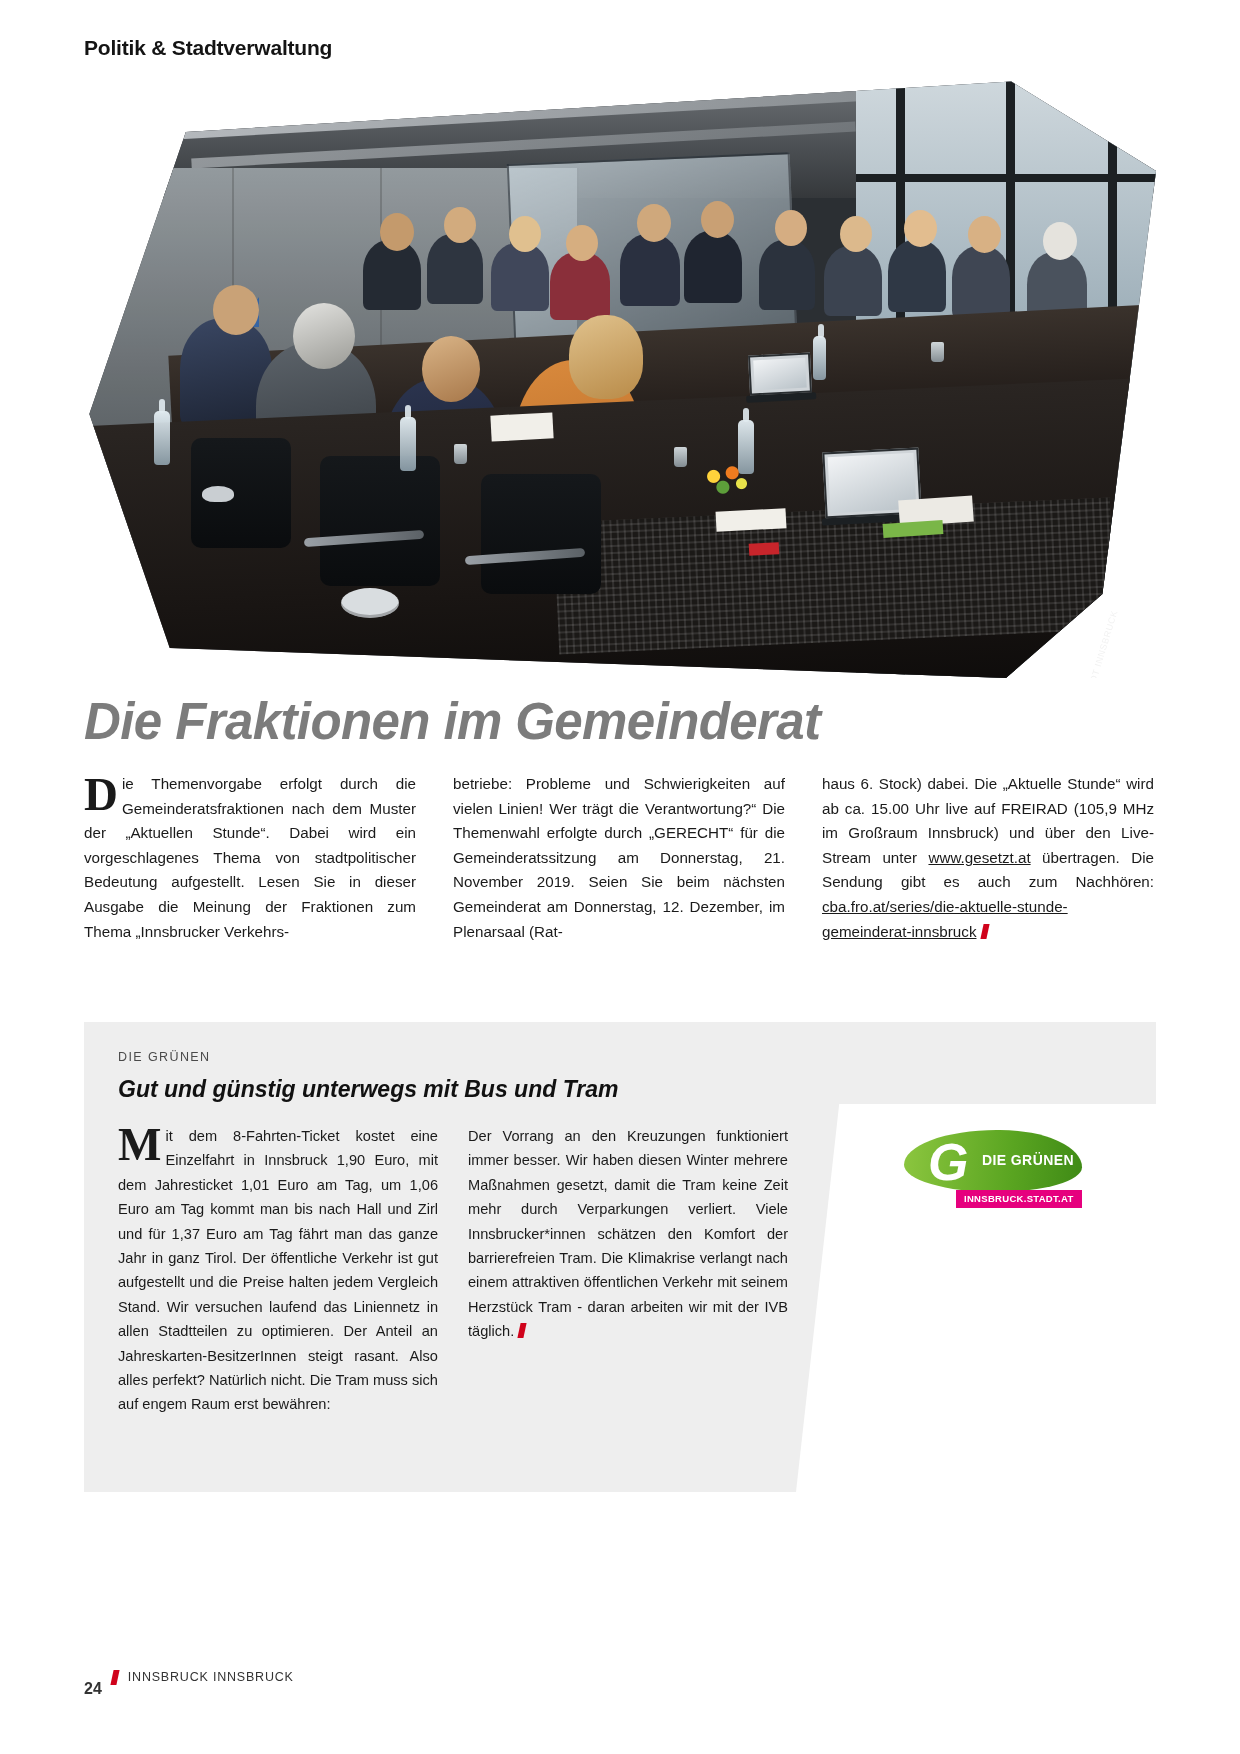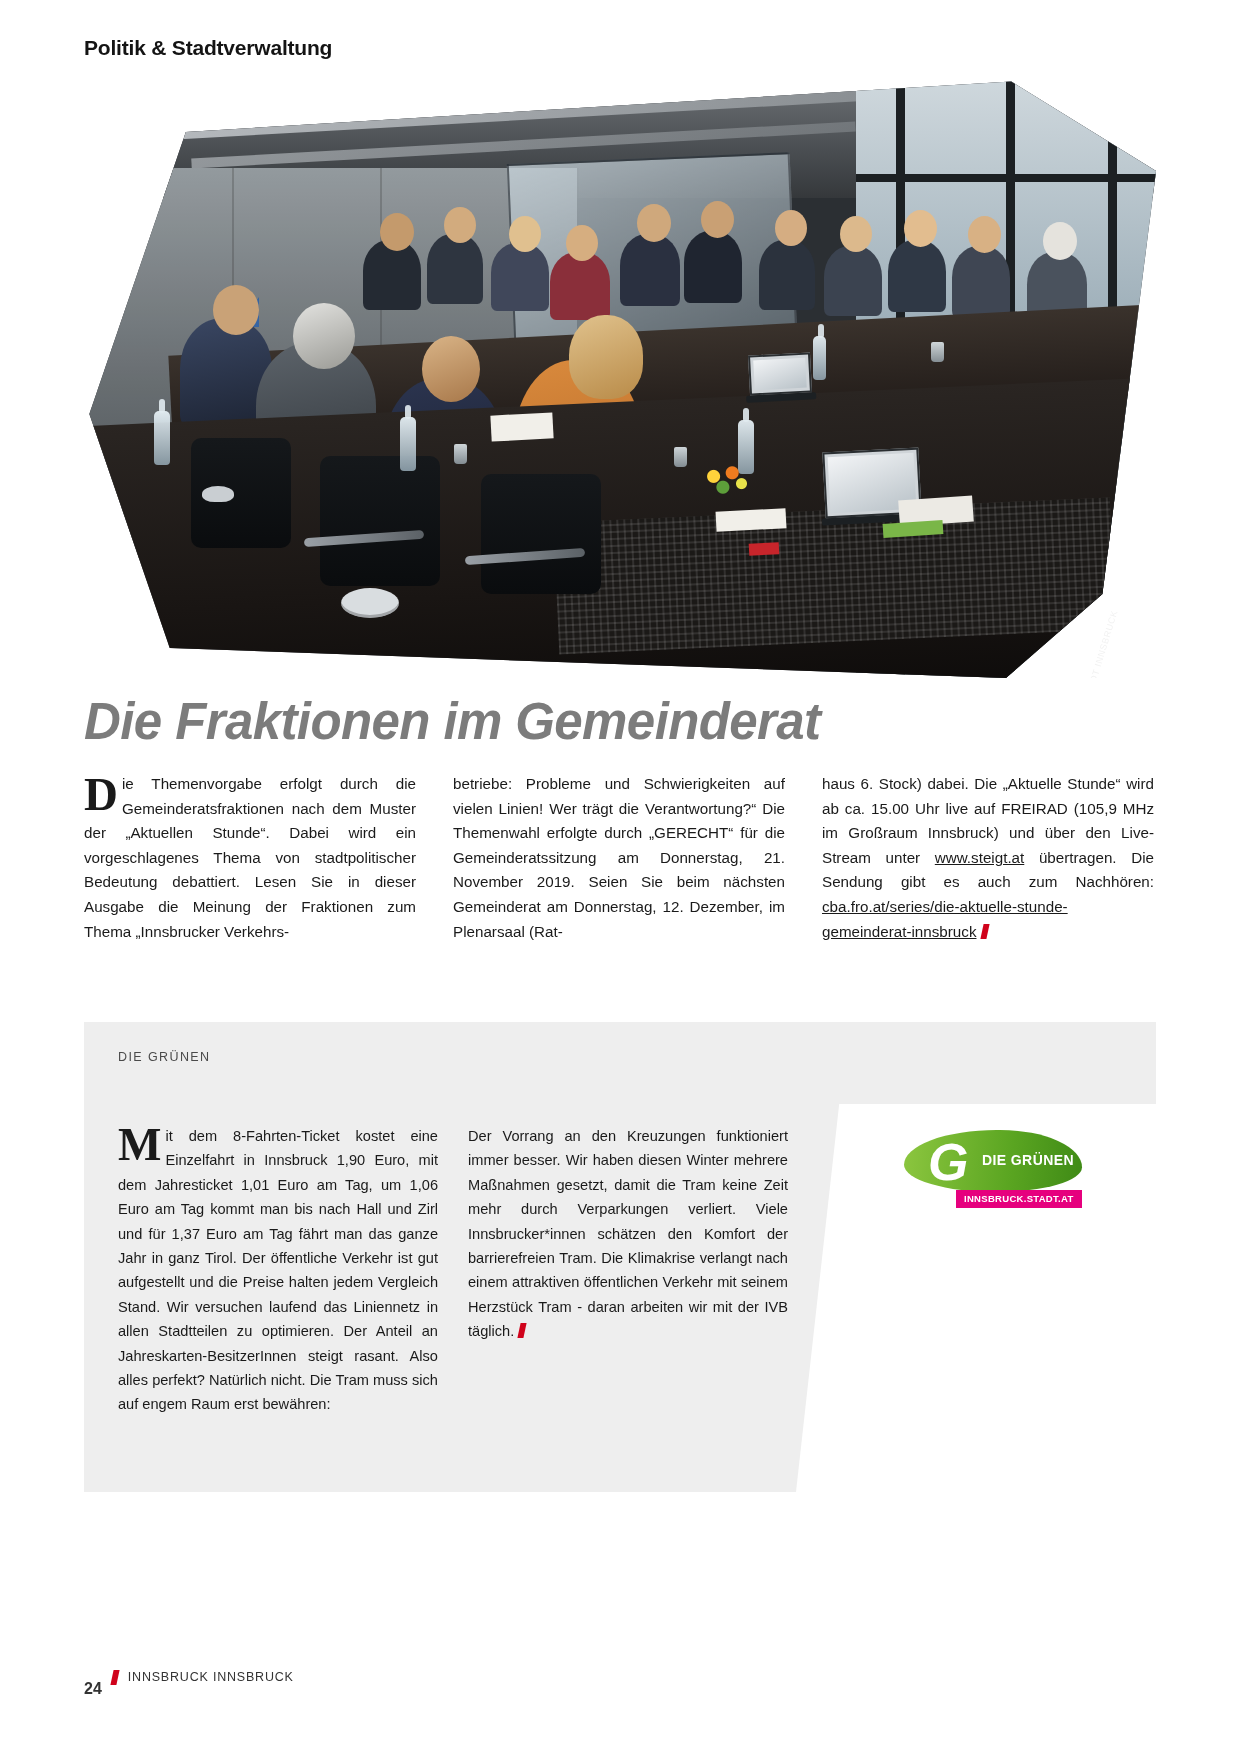--- a/index.html
+++ b/index.html
@@ -498,32 +498,33 @@
       <div class="mic-base" style="left:11%;top:68%;width:32px;height:16px;"></div>
     </div>
   </div>
   <div class="photo-credit">© STADT INNSBRUCK</div>
 </div>
 
 <div class="headline">Die Fraktionen im Gemeinderat</div>
 
 <div class="intro">
   <div class="intro-col">
-    <span class="dropcap">D</span><span>ie Themenvorgabe erfolgt durch die Gemeinderatsfraktionen nach dem Muster der „Aktuellen Stunde“. Dabei wird ein vorgeschlagenes Thema von stadtpolitischer Bedeutung debattiert. Lesen Sie in dieser Ausgabe die Meinung der Fraktionen zum Thema „Innsbrucker Verkehrs-</span>
+    <span class="dropcap">D</span><span>ie Themenvorgabe erfolgt durch die Gemeinderatsfraktionen nach dem Muster der „Aktuellen Stunde“. Dabei wird ein vorgeschlagenes Thema von stadtpolitischer Bedeutung aufgestellt. Lesen Sie in dieser Ausgabe die Meinung der Fraktionen zum Thema „Innsbrucker Verkehrs-</span>
   </div>
   <div class="intro-col">
     <span>betriebe: Probleme und Schwierigkeiten auf vielen Linien! Wer trägt die Verantwortung?“ Die Themenwahl erfolgte durch „GERECHT“ für die Gemeinderatssitzung am Donnerstag, 21. November 2019. Seien Sie beim nächsten Gemeinderat am Donnerstag, 12. Dezember, im Plenarsaal (Rat-</span>
   </div>
   <div class="intro-col">
-    <span>haus 6. Stock) dabei. Die „Aktuelle Stunde“ wird ab ca. 15.00 Uhr live auf FREIRAD (105,9 MHz im Großraum Innsbruck) und über den Live-Stream unter </span><a class="lnk" href="#">www.steigt.at</a><span> übertragen. Die Sendung gibt es auch zum Nachhören: </span><a class="lnk" href="#">cba.fro.at/series/die-aktuelle-stunde-gemeinderat-innsbruck</a><span class="endmark"></span>
+    <span>haus 6. Stock) dabei. Die „Aktuelle Stunde“ wird ab ca. 15.00 Uhr live auf FREIRAD (105,9 MHz im Großraum Innsbruck) und über den Live-Stream unter </span><a class="lnk" href="#">www.gesetzt.at</a><span> übertragen. Die Sendung gibt es auch zum Nachhören: </span><a class="lnk" href="#">cba.fro.at/series/die-aktuelle-stunde-gemeinderat-innsbruck</a><span class="endmark"></span>
   </div>
 </div>
 
 <div class="panel">
   <div class="panel-kicker">DIE GRÜNEN</div>
+  <div class="panel-title">Gut und günstig unterwegs mit Bus und Tram</div>
 
   <div class="panel-cols">
     <div class="panel-col">
       <span class="dropcap">M</span><span>it dem 8-Fahrten-Ticket kostet eine Einzelfahrt in Innsbruck 1,90 Euro, mit dem Jahresticket 1,01 Euro am Tag, um 1,06 Euro am Tag kommt man bis nach Hall und Zirl und für 1,37 Euro am Tag fährt man das ganze Jahr in ganz Tirol. Der öffentliche Verkehr ist gut aufgestellt und die Preise halten jedem Vergleich Stand. Wir versuchen laufend das Liniennetz in allen Stadtteilen zu optimieren. Der Anteil an Jahreskarten-BesitzerInnen steigt rasant. Also alles perfekt? Natürlich nicht. Die Tram muss sich auf engem Raum erst bewähren:</span>
     </div>
     <div class="panel-col">
       <span>Der Vorrang an den Kreuzungen funktioniert immer besser. Wir haben diesen Winter mehrere Maßnahmen gesetzt, damit die Tram keine Zeit mehr durch Verparkungen verliert. Viele Innsbrucker*innen schätzen den Komfort der barrierefreien Tram. Die Klimakrise verlangt nach einem attraktiven öffentlichen Verkehr mit seinem Herzstück Tram - daran arbeiten wir mit der IVB täglich.</span><span class="endmark"></span>
     </div>
   </div>
 

